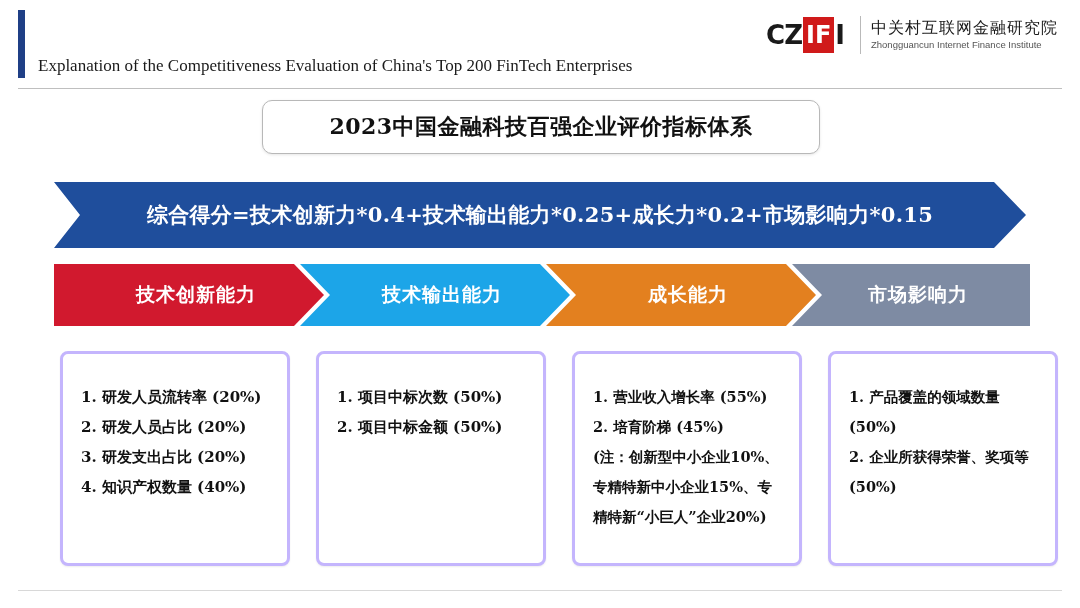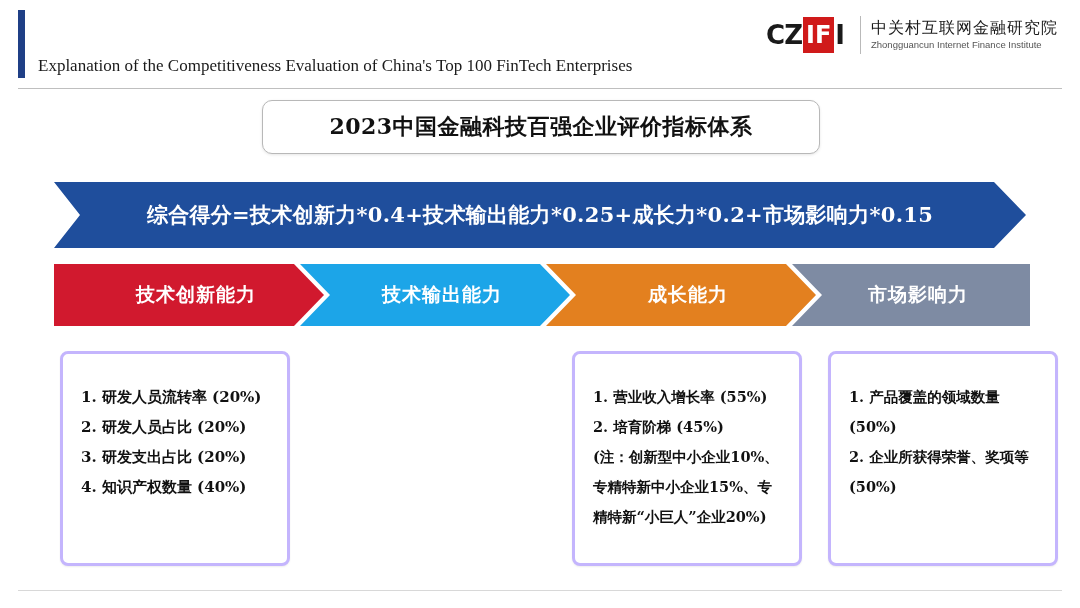--- a/index.html
+++ b/index.html
@@ -273,21 +273,21 @@
     width: 1044px;
     height: 1px;
     background: #d8d8d8;
   }
 </style>
 </head>
 <body>
 
 <div class="header">
   <div class="header-accent" style="background: rgb(31, 63, 134);"></div>
-  <div class="title-en">Explanation of the Competitiveness Evaluation of China's Top 100 FinTech Enterprises</div>
+  <div class="title-en">Explanation of the Competitiveness Evaluation of China's Top 200 FinTech Enterprises</div>
 
   <div class="logo">
     <div class="logo-mark">
       <span class="logo-c">CZ</span>
       <span class="logo-z" style="background: rgb(208, 26, 26);">IF</span>
       <span class="logo-ifi">I</span>
     </div>
     <div class="logo-div"></div>
     <div class="logo-text">
       <div class="logo-text-cn">中关村互联网金融研究院</div>
@@ -326,20 +326,24 @@
 </div>
 
 <div class="cards">
   <div class="card card-0">
     <div class="card-line">1. 研发人员流转率 (20%)</div>
     <div class="card-line">2. 研发人员占比 (20%)</div>
     <div class="card-line">3. 研发支出占比 (20%)</div>
     <div class="card-line">4. 知识产权数量 (40%)</div>
   </div>
 
+  <div class="card card-1">
+    <div class="card-line">1. 项目中标次数 (50%)</div>
+    <div class="card-line">2. 项目中标金额 (50%)</div>
+  </div>
 
   <div class="card card-2">
     <div class="card-line">1. 营业收入增长率 (55%)</div>
     <div class="card-line">2. 培育阶梯 (45%)</div>
     <div class="card-line wrap">(注：创新型中小企业10%、专精特新中小企业15%、专精特新“小巨人”企业20%)</div>
   </div>
 
   <div class="card card-3">
     <div class="card-line wrap">1. 产品覆盖的领域数量 (50%)</div>
     <div class="card-line wrap">2. 企业所获得荣誉、奖项等 (50%)</div>

